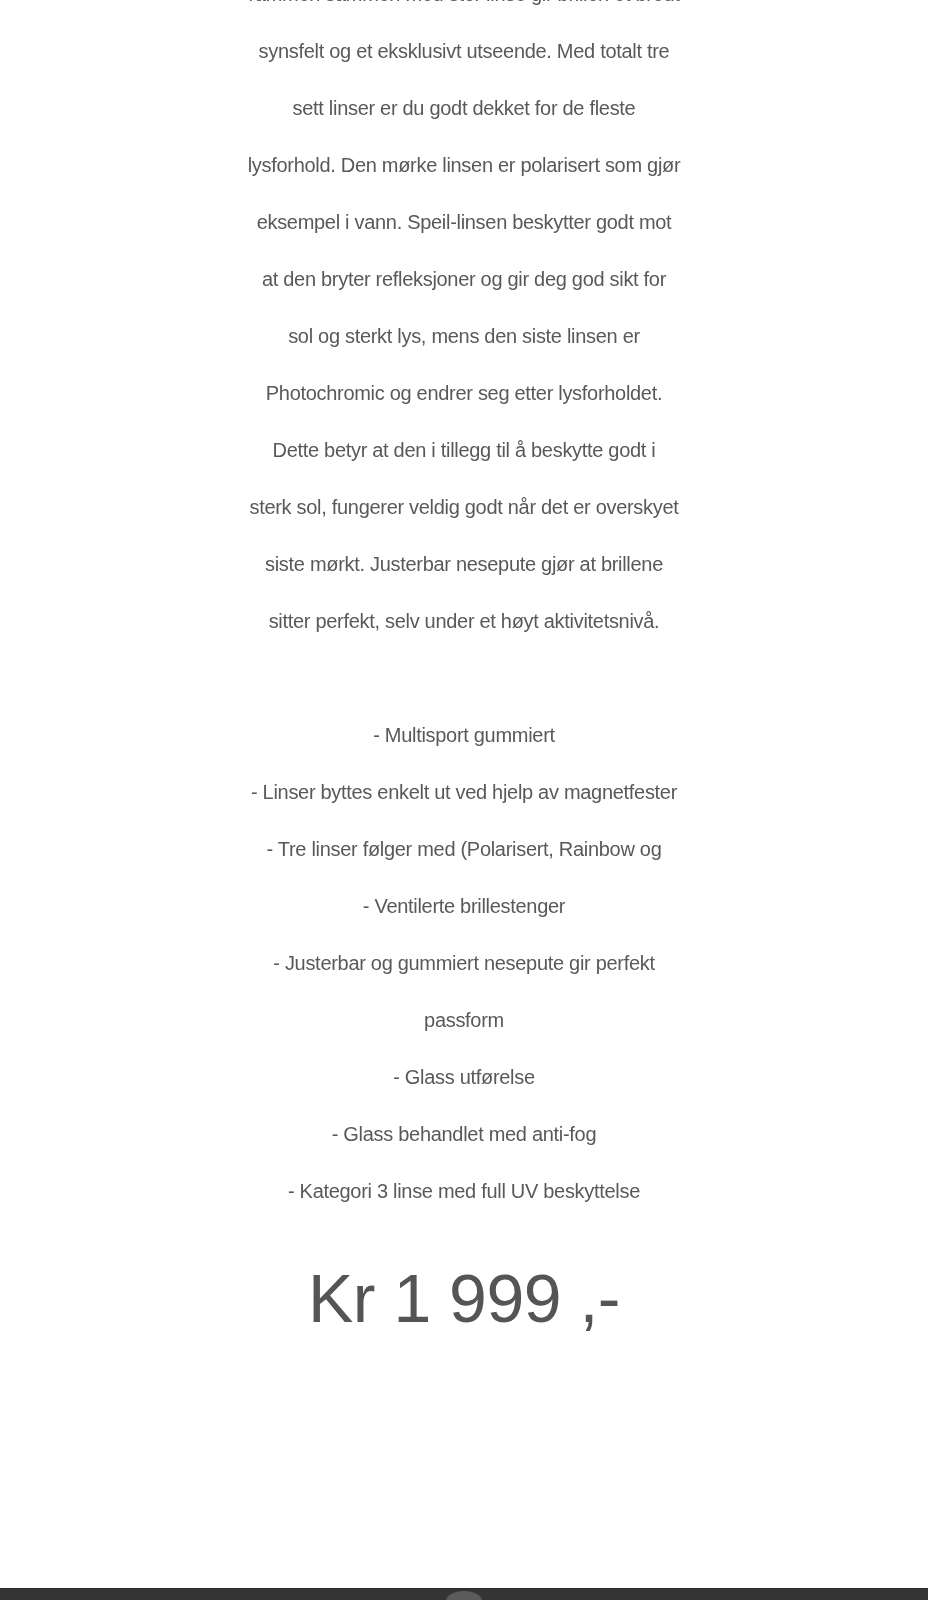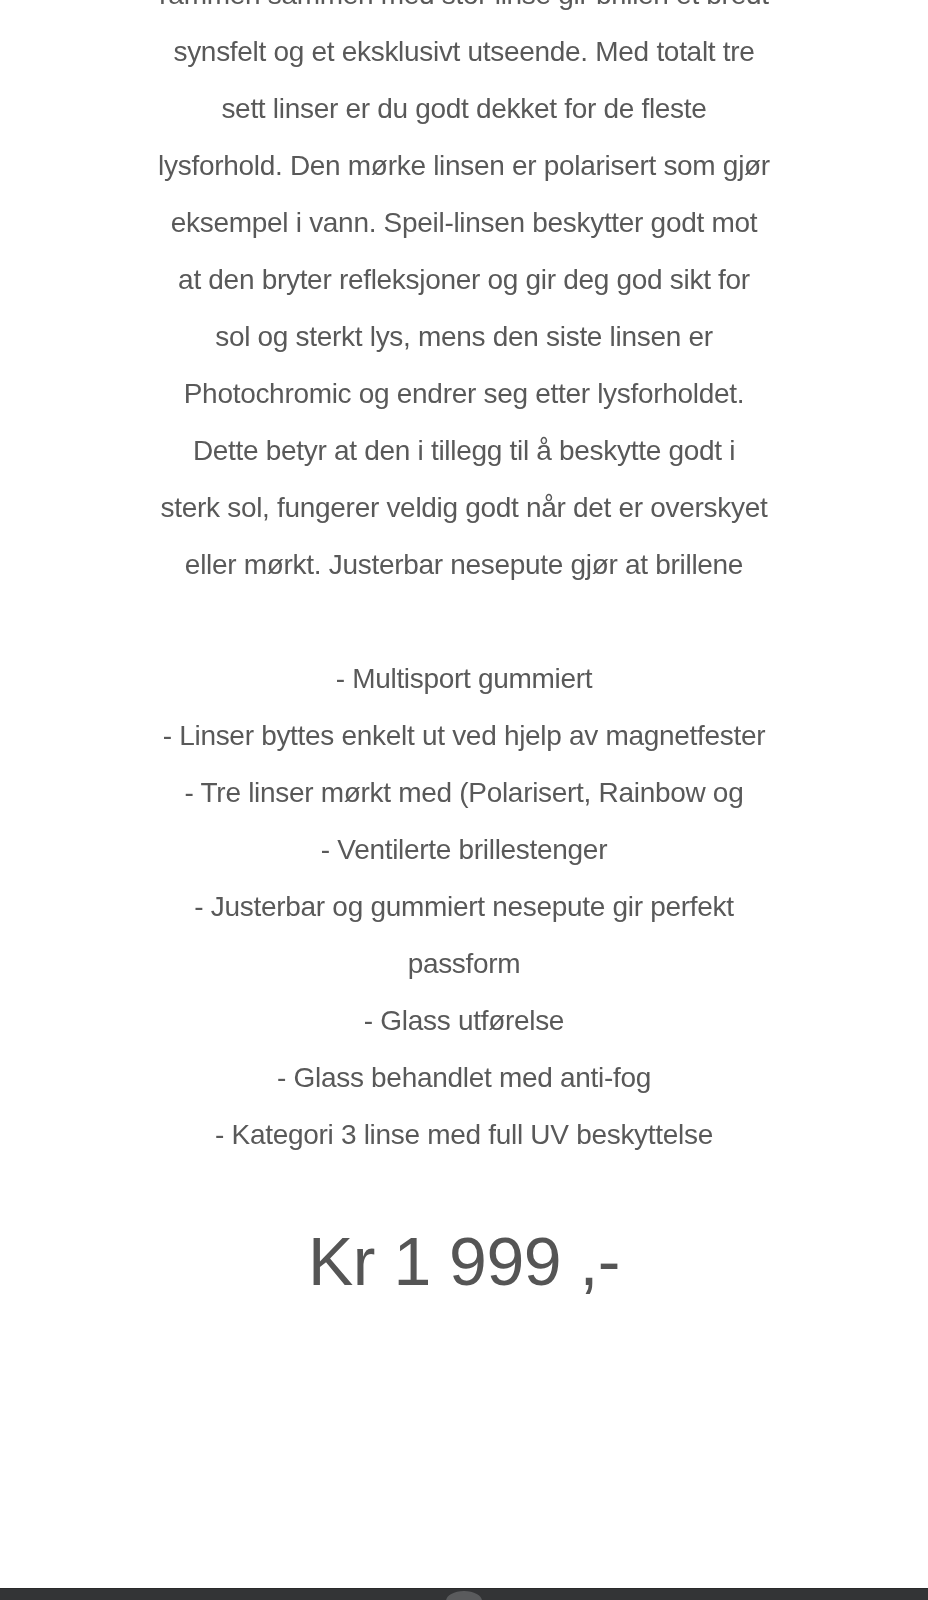--- a/index.html
+++ b/index.html
@@ -16,31 +16,31 @@
       color: #595959;
     }
     .content {
       position: absolute;
       left: 64px;
       width: 800px;
       top: -34px;
       text-align: center;
     }
     .desc-line, .feature-line {
-      font-size: 28px;
+      font-size: 20px;
       line-height: 57px;
       height: 57px;
       white-space: nowrap;
       letter-spacing: -0.3px;
     }
     .spacer {
       height: 57px;
     }
     .price {
-      margin-top: 58px;
+      margin-top: 38px;
       font-size: 68px;
       line-height: 80px;
       color: #555555;
       letter-spacing: -0.5px;
     }
     .bottom-bar {
       position: absolute;
       left: 0;
       top: 1588px;
       width: 928px;
@@ -66,29 +66,30 @@
     <div class="desc-line">rammen sammen med stor linse gir brillen et bredt</div>
     <div class="desc-line">synsfelt og et eksklusivt utseende. Med totalt tre</div>
     <div class="desc-line">sett linser er du godt dekket for de fleste</div>
     <div class="desc-line">lysforhold. Den mørke linsen er polarisert som gjør</div>
     <div class="desc-line">eksempel i vann. Speil-linsen beskytter godt mot</div>
     <div class="desc-line">at den bryter refleksjoner og gir deg god sikt for</div>
     <div class="desc-line">sol og sterkt lys, mens den siste linsen er</div>
     <div class="desc-line">Photochromic og endrer seg etter lysforholdet.</div>
     <div class="desc-line">Dette betyr at den i tillegg til å beskytte godt i</div>
     <div class="desc-line">sterk sol, fungerer veldig godt når det er overskyet</div>
-    <div class="desc-line">eller mørkt. Justerbar nesepute gjør at brillene</div>
+    <div class="desc-line">siste mørkt. Justerbar nesepute gjør at brillene</div>
+    <div class="desc-line">sitter perfekt, selv under et høyt aktivitetsnivå.</div>
   </div>
 
   <div class="spacer"></div>
 
   <div>
     <div class="feature-line">- Multisport gummiert</div>
     <div class="feature-line">- Linser byttes enkelt ut ved hjelp av magnetfester</div>
-    <div class="feature-line">- Tre linser mørkt med (Polarisert, Rainbow og</div>
+    <div class="feature-line">- Tre linser følger med (Polarisert, Rainbow og</div>
     <div class="feature-line">- Ventilerte brillestenger</div>
     <div class="feature-line">- Justerbar og gummiert nesepute gir perfekt</div>
     <div class="feature-line">passform</div>
     <div class="feature-line">- Glass utførelse</div>
     <div class="feature-line">- Glass behandlet med anti-fog</div>
     <div class="feature-line">- Kategori 3 linse med full UV beskyttelse</div>
   </div>
 
   <div class="price">Kr 1 999 ,-</div>
 </div>

